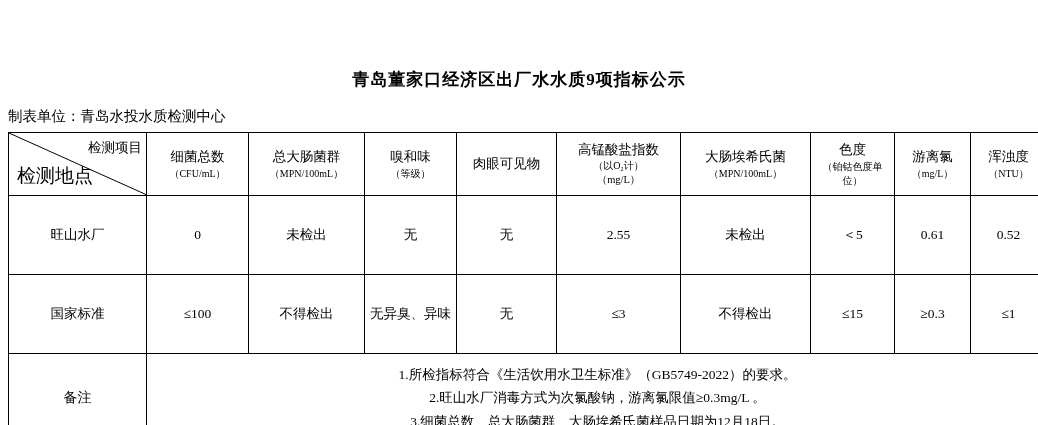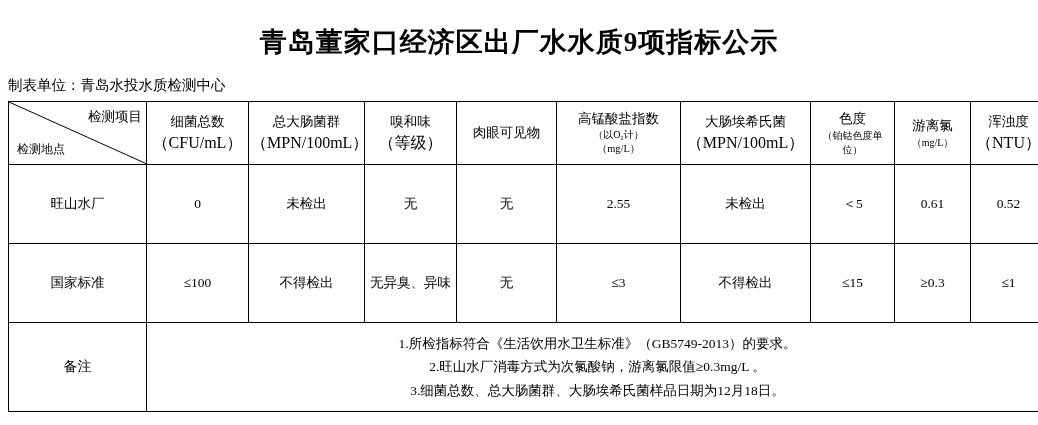--- a/index.html
+++ b/index.html
@@ -18,24 +18,25 @@
   .page {
     width: 1038px;
     height: 425px;
     position: relative;
     box-sizing: border-box;
   }
   .title {
     text-align: center;
     font-family: "Liberation Serif", serif;
     font-weight: bold;
-    font-size: 27px;
+    font-size: 17px;
     letter-spacing: 1px;
-    padding-top: 24px;
+    padding-top: 32px;
     padding-bottom: 4px;
+    margin-top: 36px;
   }
   .meta-row {
     display: flex;
     justify-content: space-between;
     align-items: flex-end;
     padding: 12px 8px 6px 8px;
     font-size: 14.5px;
     font-family: "Liberation Serif", serif;
   }
   .meta-left {
@@ -73,31 +74,31 @@
     position: absolute;
     right: 4px;
     top: 6px;
     font-size: 13.5px;
     white-space: nowrap;
   }
   .corner-bottom {
     position: absolute;
     left: 8px;
     bottom: 6px;
-    font-size: 12px;
+    font-size: 19px;
     white-space: nowrap;
   }
   .hdr-main {
     display: block;
     font-size: 13.5px;
     line-height: 1.45;
   }
   .hdr-sub {
     display: block;
-    font-size: 16px;
+    font-size: 10px;
     line-height: 1.45;
   }
   .hdr-tiny {
     display: block;
     font-size: 10.5px;
     line-height: 1.4;
   }
   .hdr-sub-small {
     display: block;
     font-size: 10px;
@@ -217,21 +218,21 @@
         <td>无</td>
         <td>≤3</td>
         <td>不得检出</td>
         <td>≤15</td>
         <td>≥0.3</td>
         <td>≤1</td>
       </tr>
       <tr class="row-notes">
         <td class="label-cell">备注</td>
         <td class="notes-cell" colspan="9">
-          <div>1.所检指标符合《生活饮用水卫生标准》（GB5749-2013）的要求。</div>
+          <div>1.所检指标符合《生活饮用水卫生标准》（GB5749-2022）的要求。</div>
           <div>2.旺山水厂消毒方式为次氯酸钠，游离氯限值≥0.3mg/L 。</div>
           <div>3.细菌总数、总大肠菌群、大肠埃希氏菌样品日期为12月18日。</div>
         </td>
       </tr>
     </tbody>
   </table>
 
 </div>
 
 </body></html>

